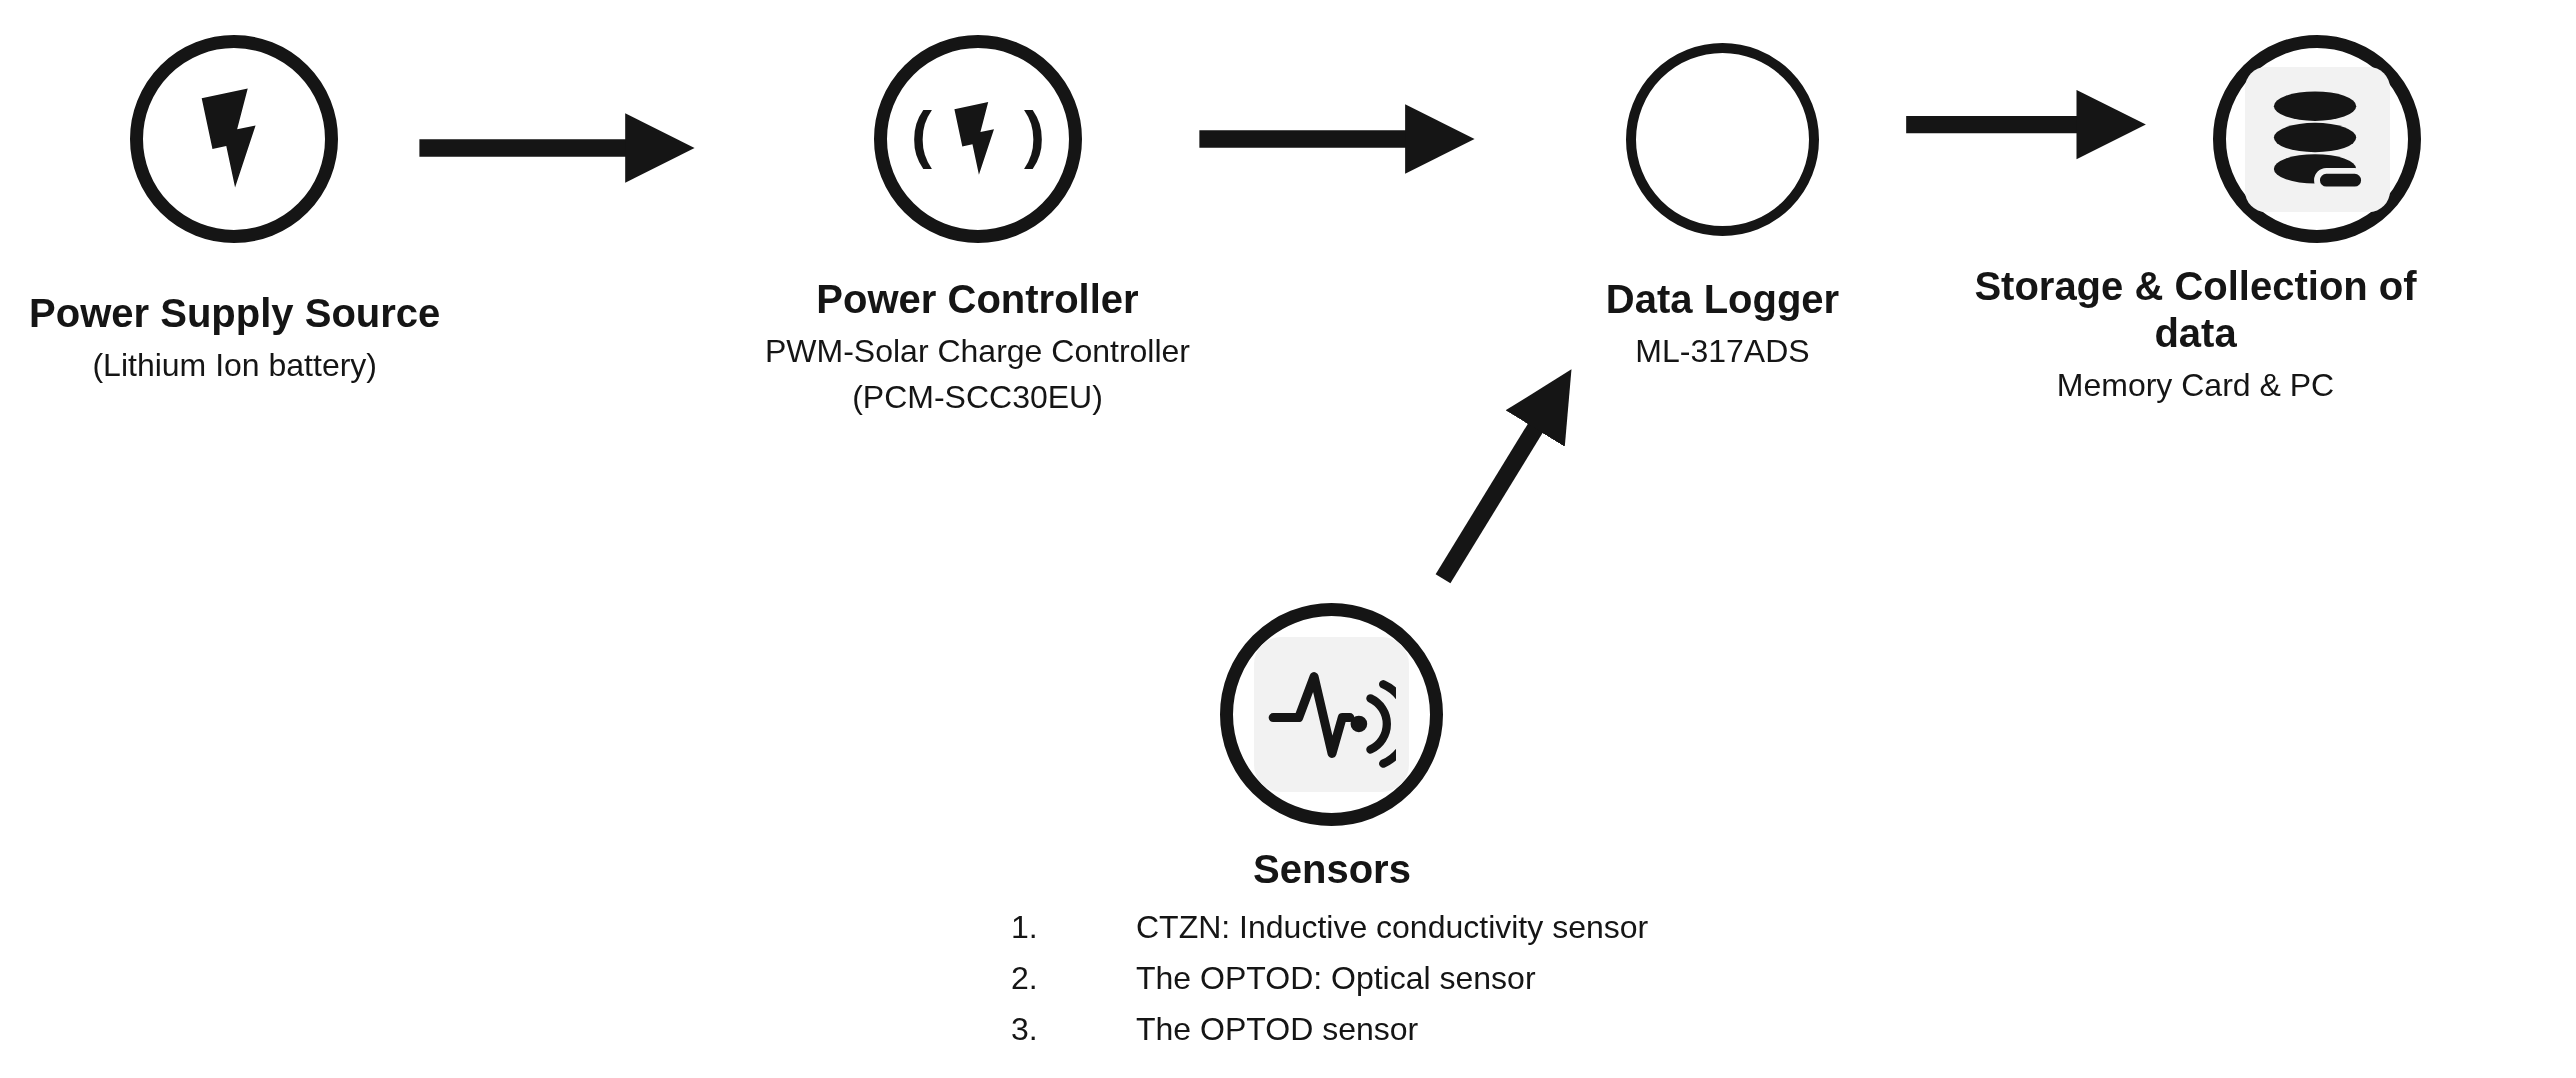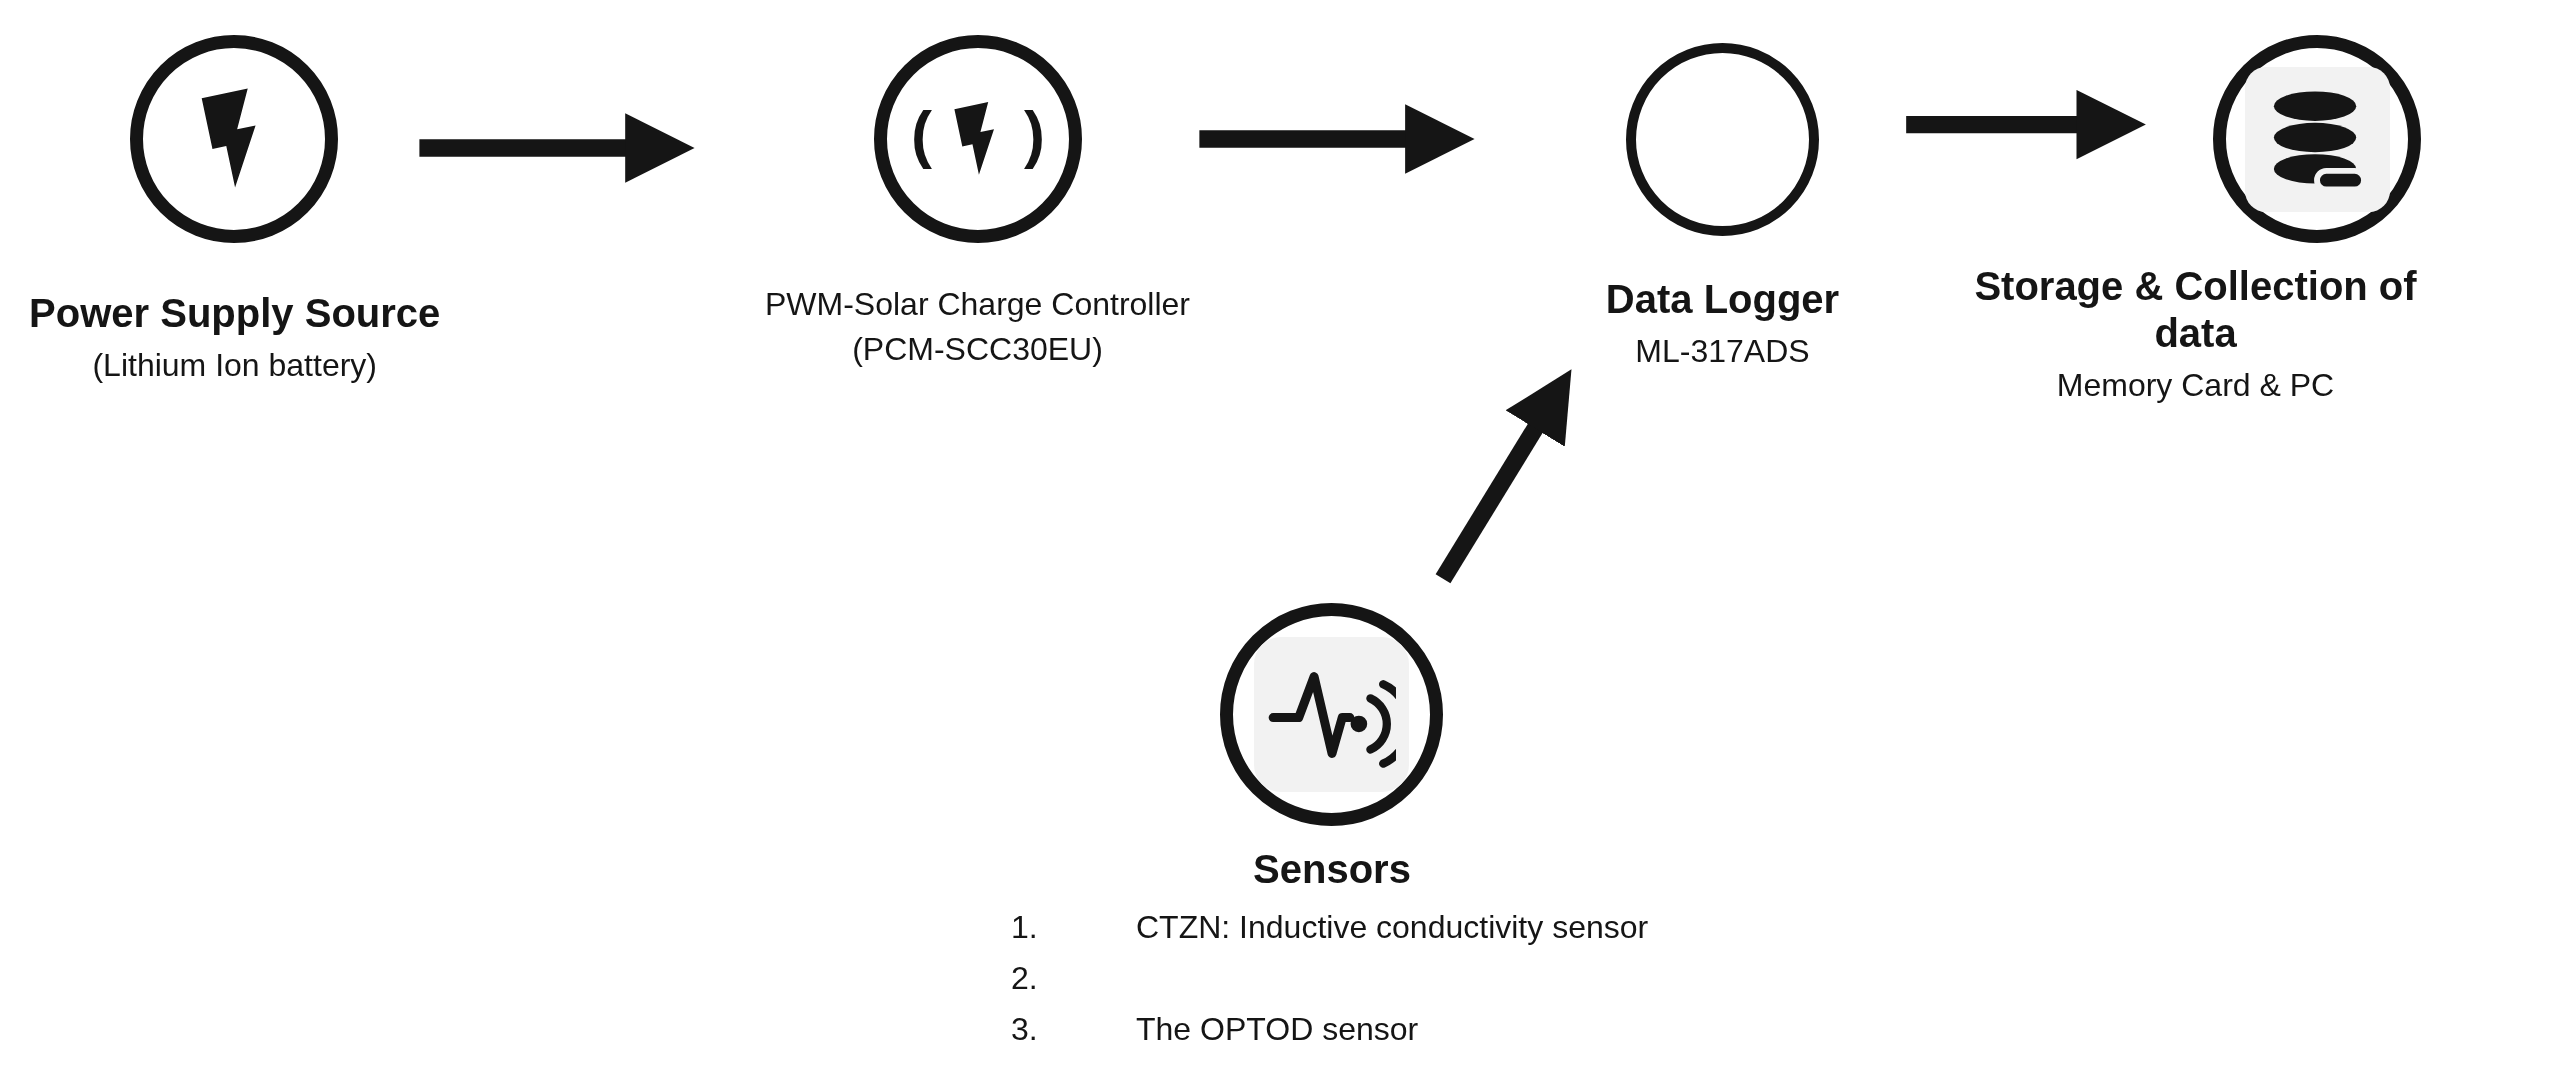--- a/index.html
+++ b/index.html
@@ -118,20 +118,21 @@
 <div class="node-circle" style="left:874px; top:35px; width:208px; height:208px;">
   <div class="pc-icon-row">
     <span class="paren">(</span>
     <svg width="83" height="91" viewBox="0 0 24 24" style="transform:rotate(-12deg);">
       <path d="M7 2 v11 h3 v9 l7 -12 h-4 l4 -8 z" fill="#151515"></path>
     </svg>
     <span class="paren">)</span>
   </div>
 </div>
 <div class="node-text" style="left:676px; top:276px; width:603px;">
+  <div class="node-title">Power Controller</div>
   <div class="node-sub">PWM-Solar Charge Controller</div>
   <div class="node-sub-line">(PCM-SCC30EU)</div>
 </div>
 
 <div class="node-circle" style="left:1626px; top:43px; width:193px; height:193px; border-width:10.6px;">
 </div>
 <div class="node-text" style="left:1496px; top:276px; width:453px;">
   <div class="node-title">Data Logger</div>
   <div class="node-sub">ML-317ADS</div>
 </div>
@@ -167,20 +168,21 @@
 
 <div class="sensor-list">
   <div class="sensor-row">
     <span class="sensor-num">1.</span>
     <span class="sensor-gap"></span>
     <span class="sensor-text">CTZN: Inductive conductivity sensor</span>
   </div>
   <div class="sensor-row">
     <span class="sensor-num">2.</span>
     <span class="sensor-gap"></span>
+    <span class="sensor-text">The OPTOD: Optical sensor</span>
   </div>
   <div class="sensor-row">
     <span class="sensor-num">3.</span>
     <span class="sensor-gap"></span>
     <span class="sensor-text">The OPTOD sensor</span>
   </div>
 </div>
 
 
 </body></html>

